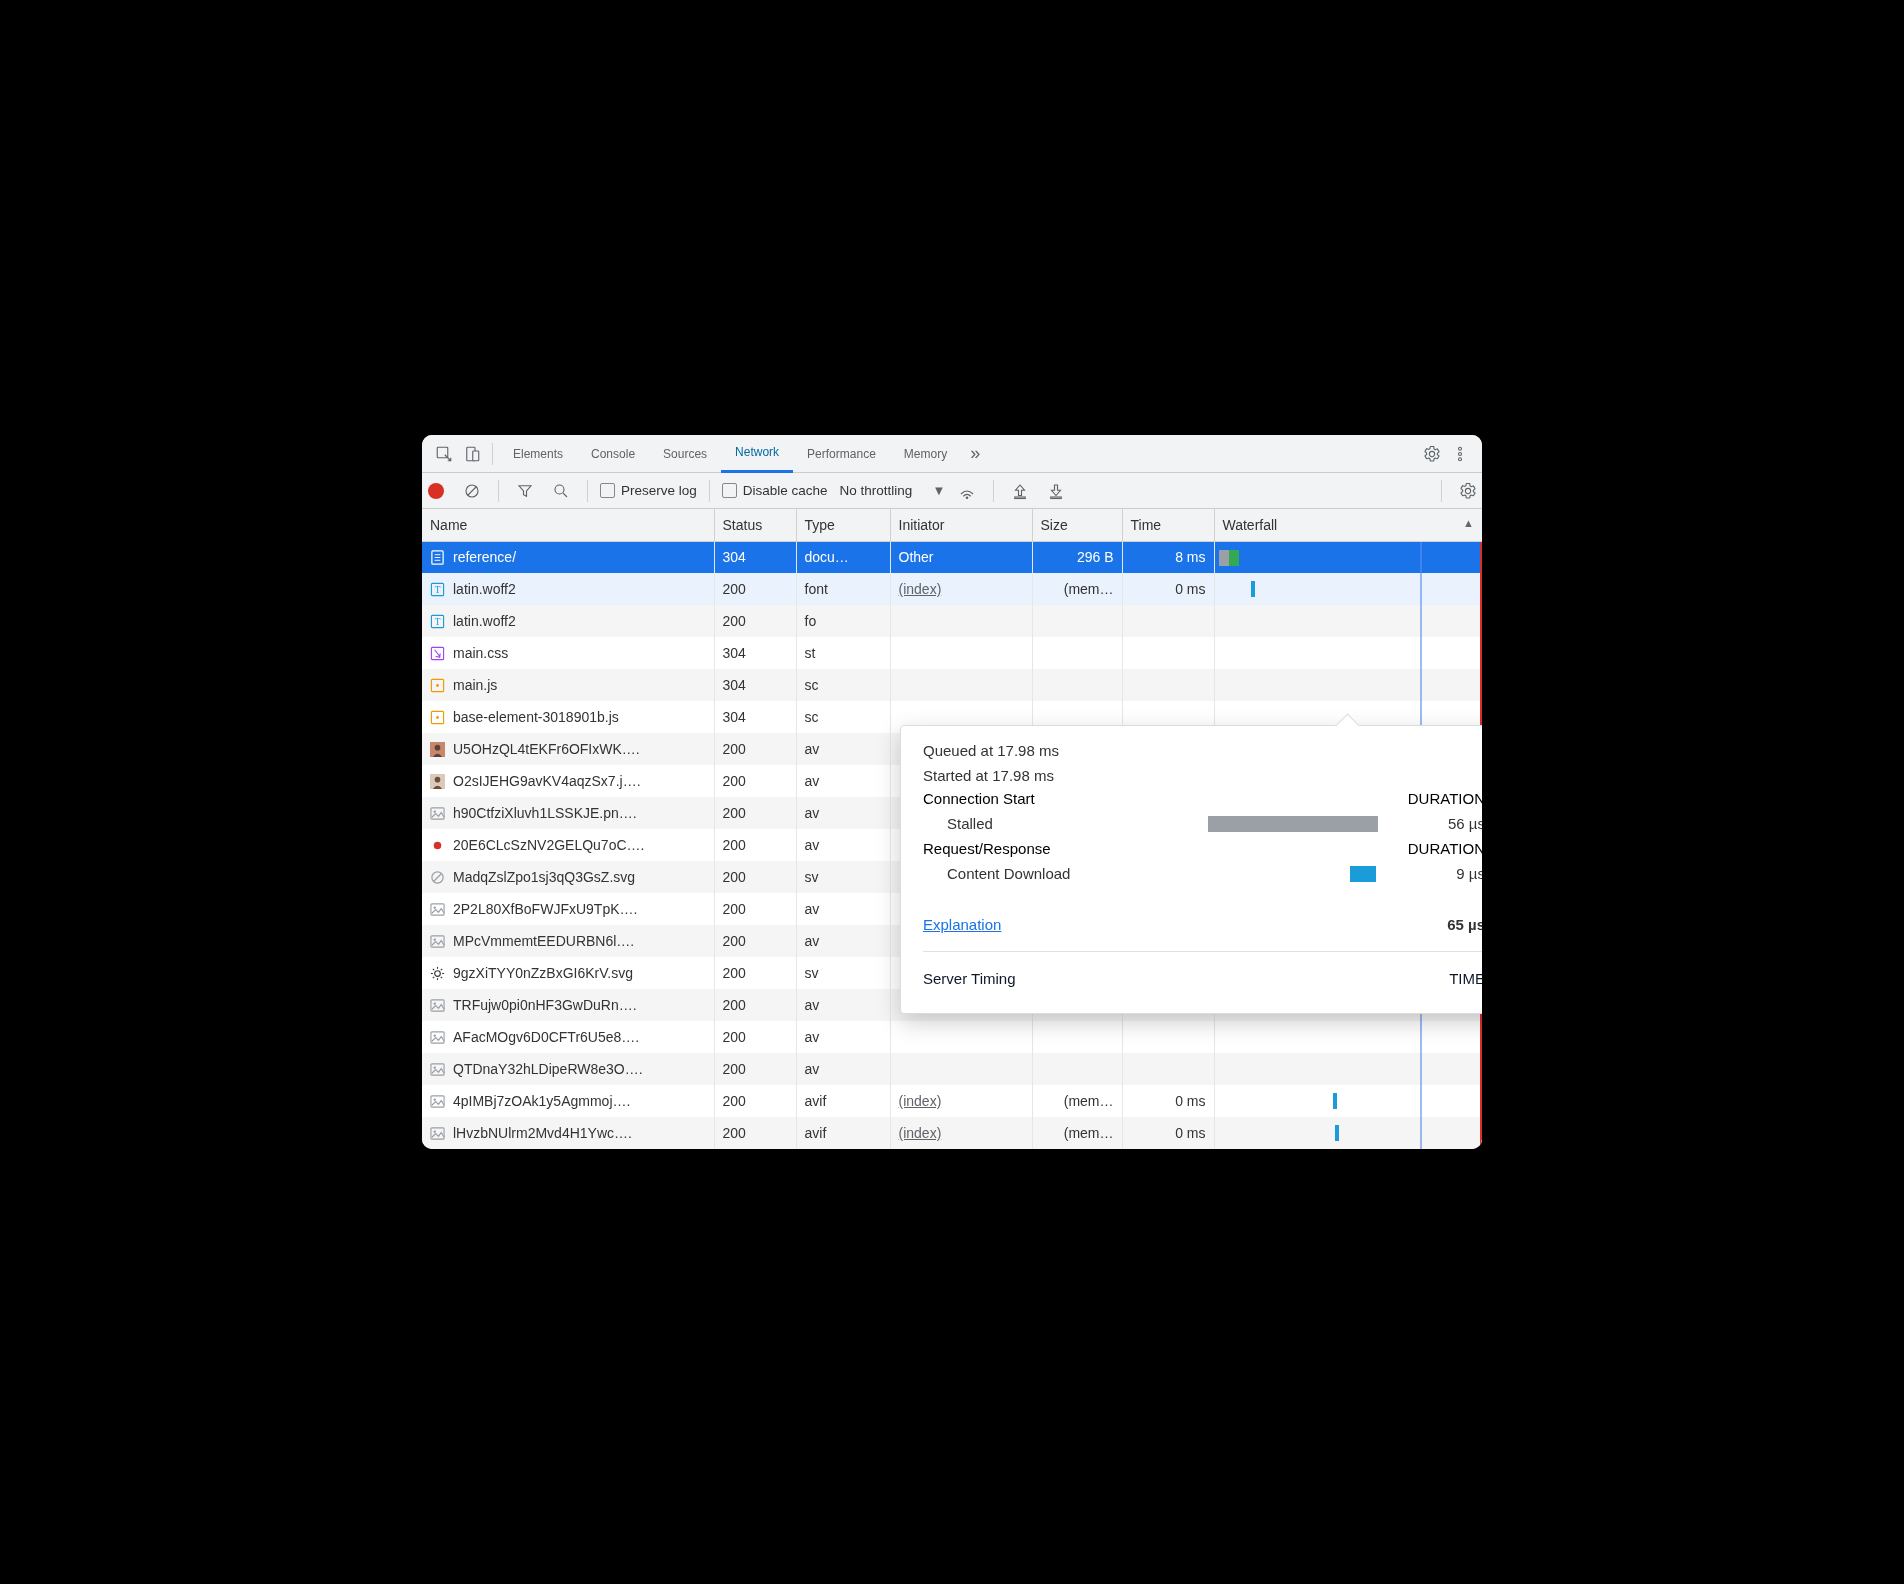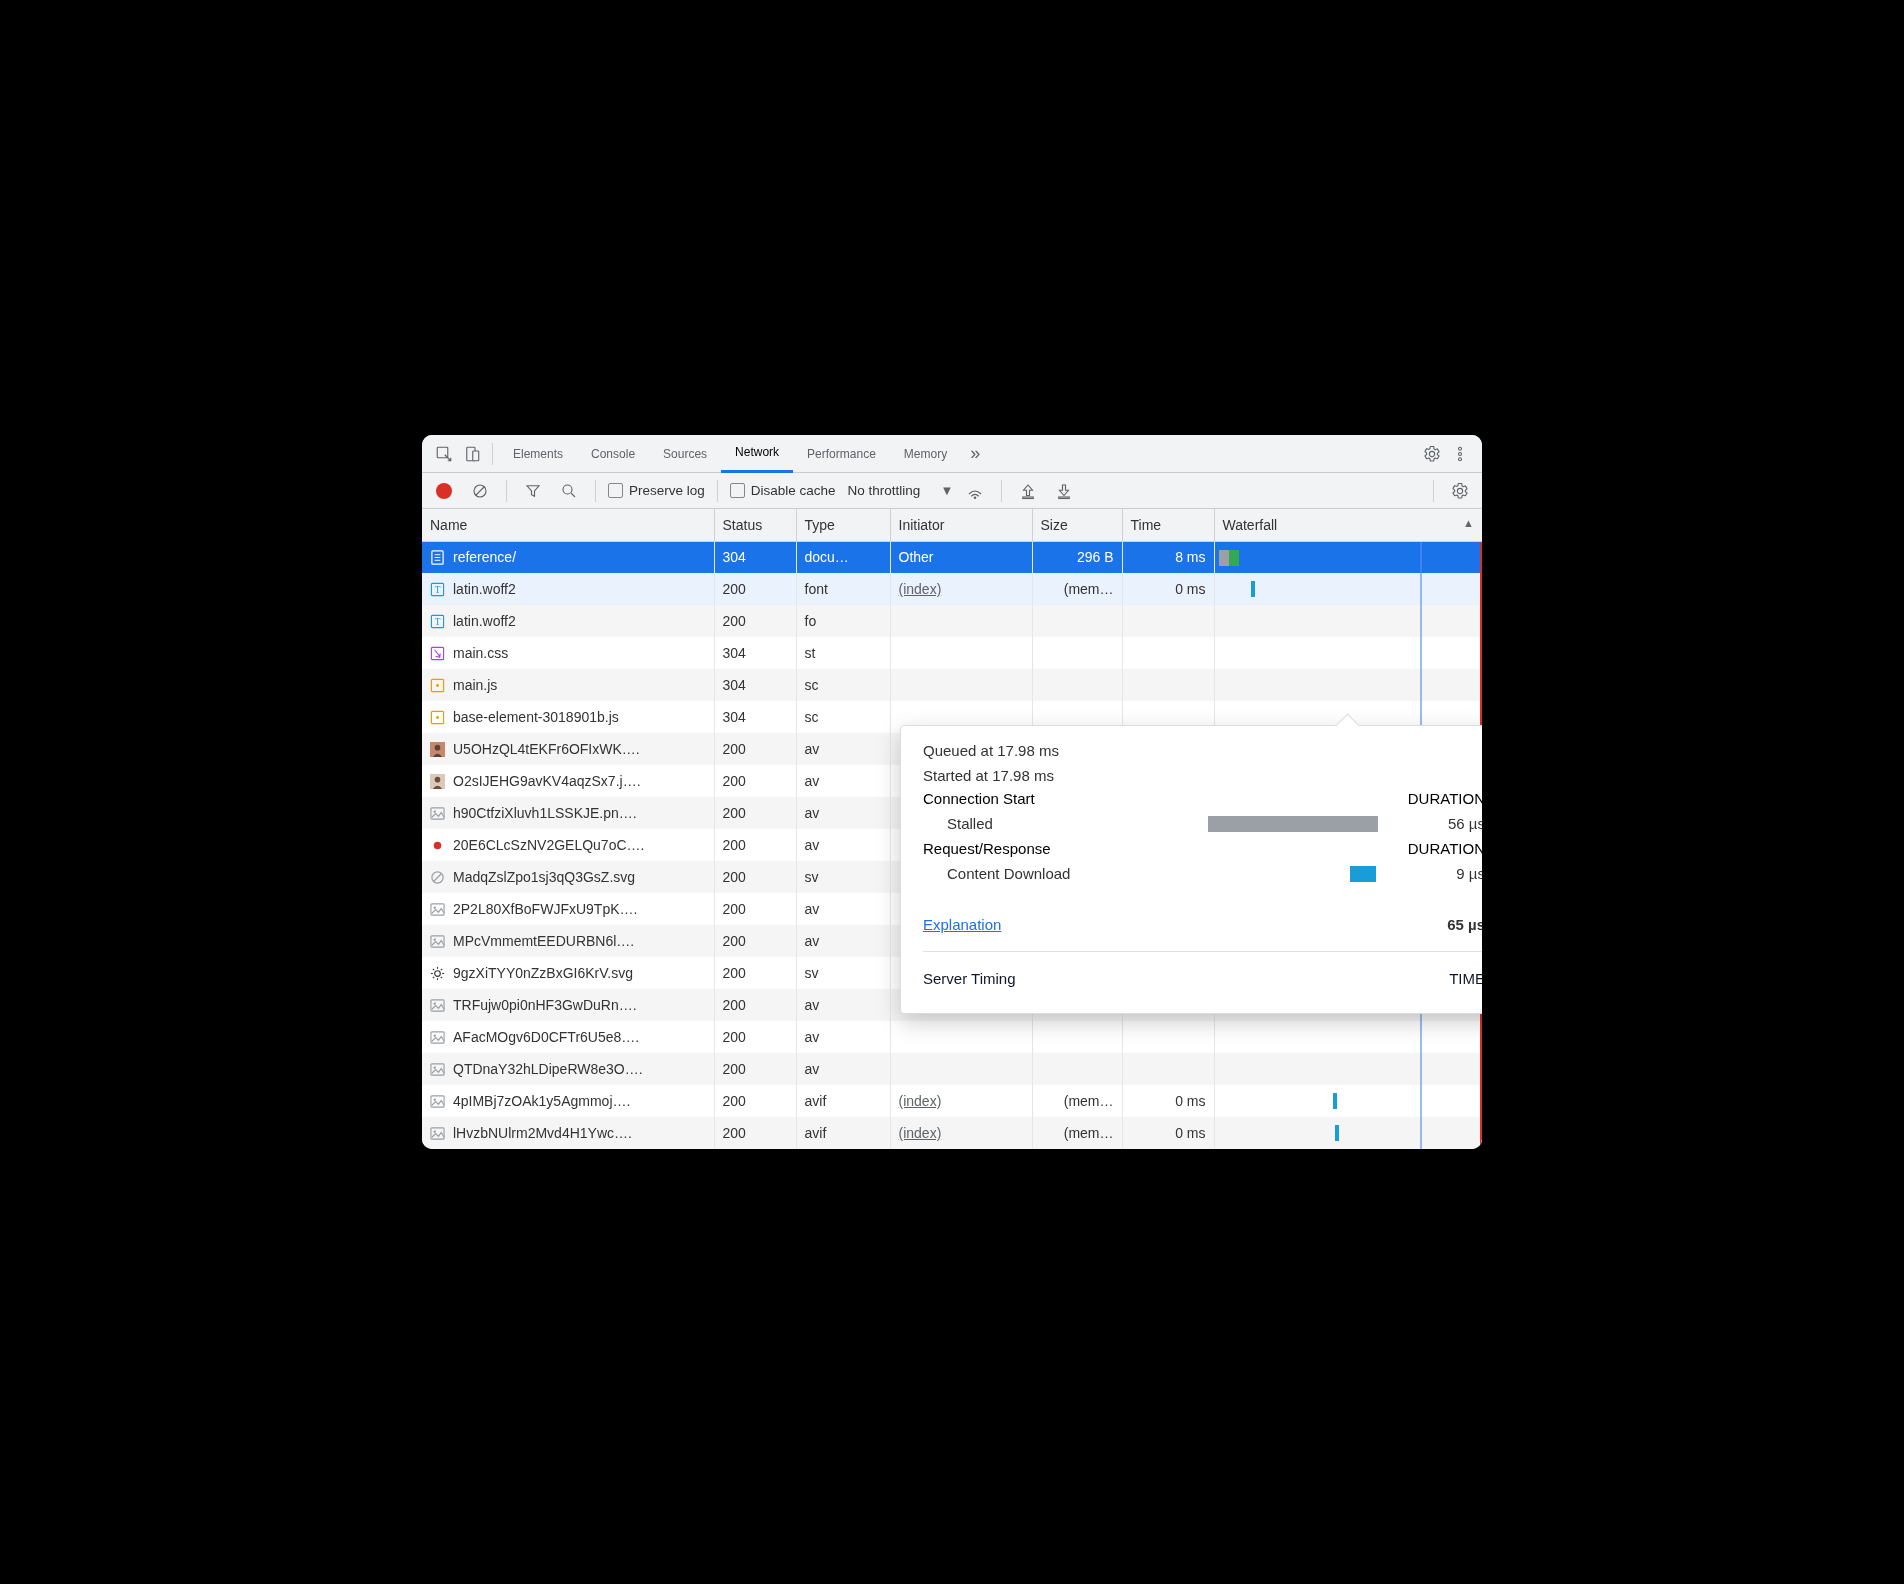--- a/index.html
+++ b/index.html
@@ -54,27 +54,27 @@
     display: inline-flex; align-items: center; justify-content: center;
     color: #5f6368; cursor: pointer; font-size: 16px;
   }
   .iconbtn svg { width: 18px; height: 18px; stroke: #5f6368; fill: none; stroke-width: 1.5; }
   .tabs-sep { width: 1px; background: #d0d0d0; height: 22px; margin: 0 6px; }
   .tabs { display: flex; gap: 0; }
   .tab {
     padding: 0 14px; height: 38px; display: flex; align-items: center;
     color: #5f6368; font-size: 12px; cursor: pointer;
   }
-  .tab.active { color: #000000; border-bottom: 3px solid #1a73e8; font-weight: 500;}
+  .tab.active { color: #0369a1; border-bottom: 3px solid #1a73e8; font-weight: 500;}
   .spacer { flex: 1; }
   
   .toolbar {
     display: flex; align-items: center; gap: 8px;
     background: #f1f3f4; border-bottom: 1px solid #ccc;
-    height: 36px; padding: 0 8px;
+    height: 36px; padding: 0 0;
   }
   .record-btn { width: 16px; height: 16px; border-radius: 50%; background: #d93025; }
   .checkbox { width: 15px; height: 15px; border: 1.5px solid #888; border-radius: 2px; display: inline-block; vertical-align: middle; }
   .toolbar-label { color: #333; font-size: 13.5px; }
   .toolbar-group { display: flex; align-items: center; gap: 6px; }
   .toolbar-sep { width: 1px; background: #d0d0d0; height: 22px; margin: 0 4px; }
   
   .table-wrap { position: relative; }
   table.net { width: 100%; border-collapse: collapse; table-layout: fixed; }
   table.net th {

